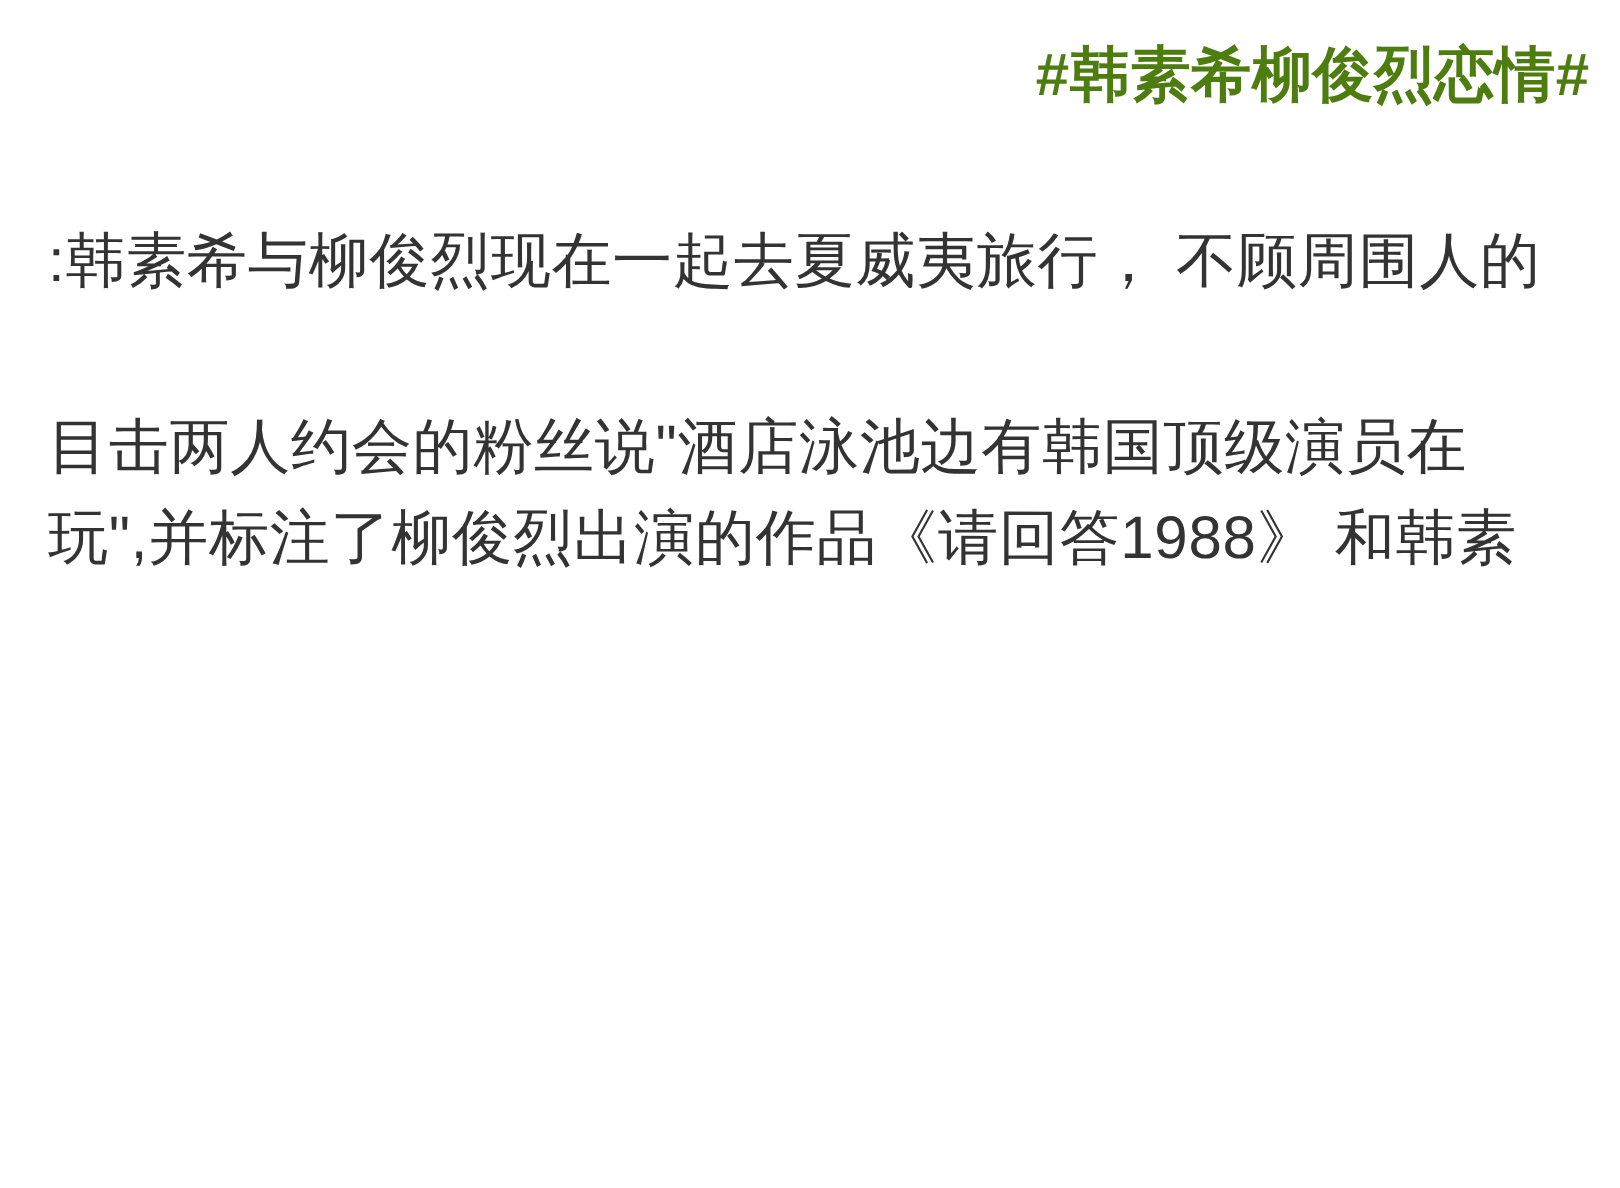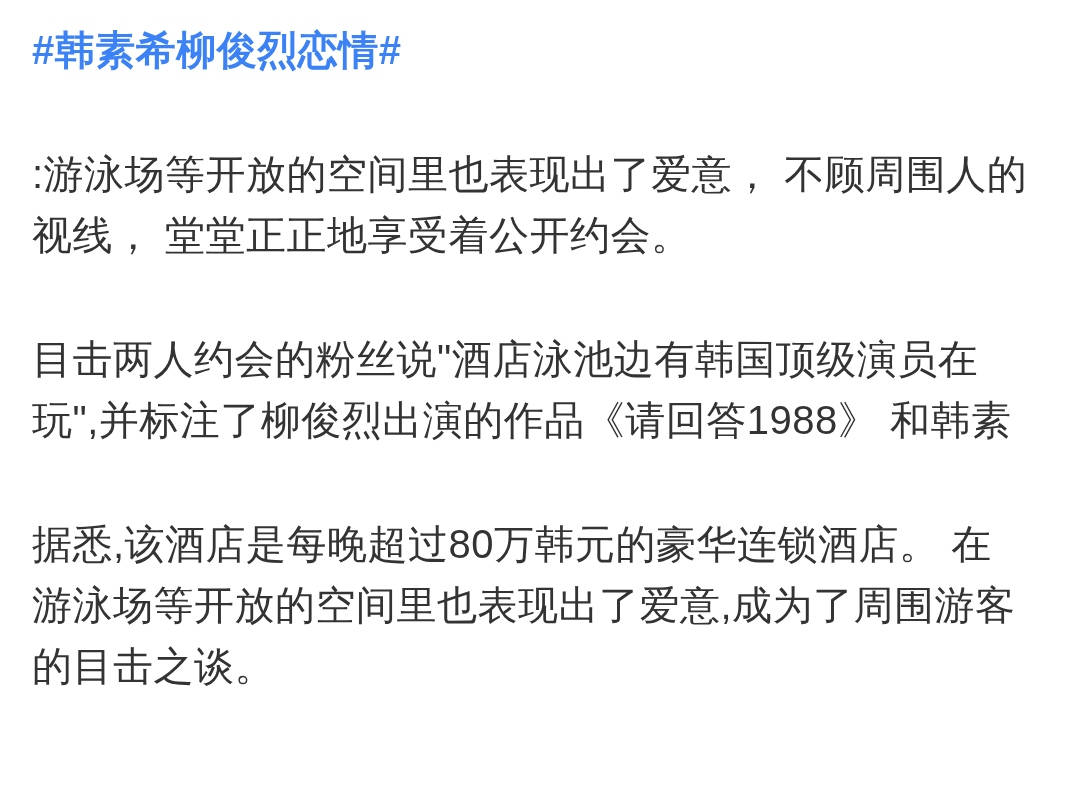--- a/index.html
+++ b/index.html
@@ -37,31 +37,25 @@
       font-weight: 500;
       white-space: nowrap;
       letter-spacing: 0.5px;
     }
   </style>
 </head>
 <body style="background: rgb(255, 255, 255); color: rgb(51, 51, 51);">
 
 <main class="post">
 
-  <h1 class="hashtag" style="color: #3b82f6;">#韩素希柳俊烈恋情#</h1>
+  <h1 class="hashtag" style="color: #4d7c0f; text-align: right;">#韩素希柳俊烈恋情#</h1>
 
   <section class="paragraph">
-    <div class="line">:游泳场等开放的空间里也表现出了爱意， 不顾周围人的</div>
-    <div class="line">视线， 堂堂正正地享受着公开约会。</div>
+    <div class="line">:韩素希与柳俊烈现在一起去夏威夷旅行， 不顾周围人的</div>
   </section>
 
   <section class="paragraph">
     <div class="line">目击两人约会的粉丝说"酒店泳池边有韩国顶级演员在</div>
     <div class="line">玩",并标注了柳俊烈出演的作品《请回答1988》 和韩素</div>
   </section>
 
-  <section class="paragraph">
-    <div class="line">据悉,该酒店是每晚超过80万韩元的豪华连锁酒店。 在</div>
-    <div class="line">游泳场等开放的空间里也表现出了爱意,成为了周围游客</div>
-    <div class="line">的目击之谈。</div>
-  </section>
 
 </main>
 
 </body></html>

